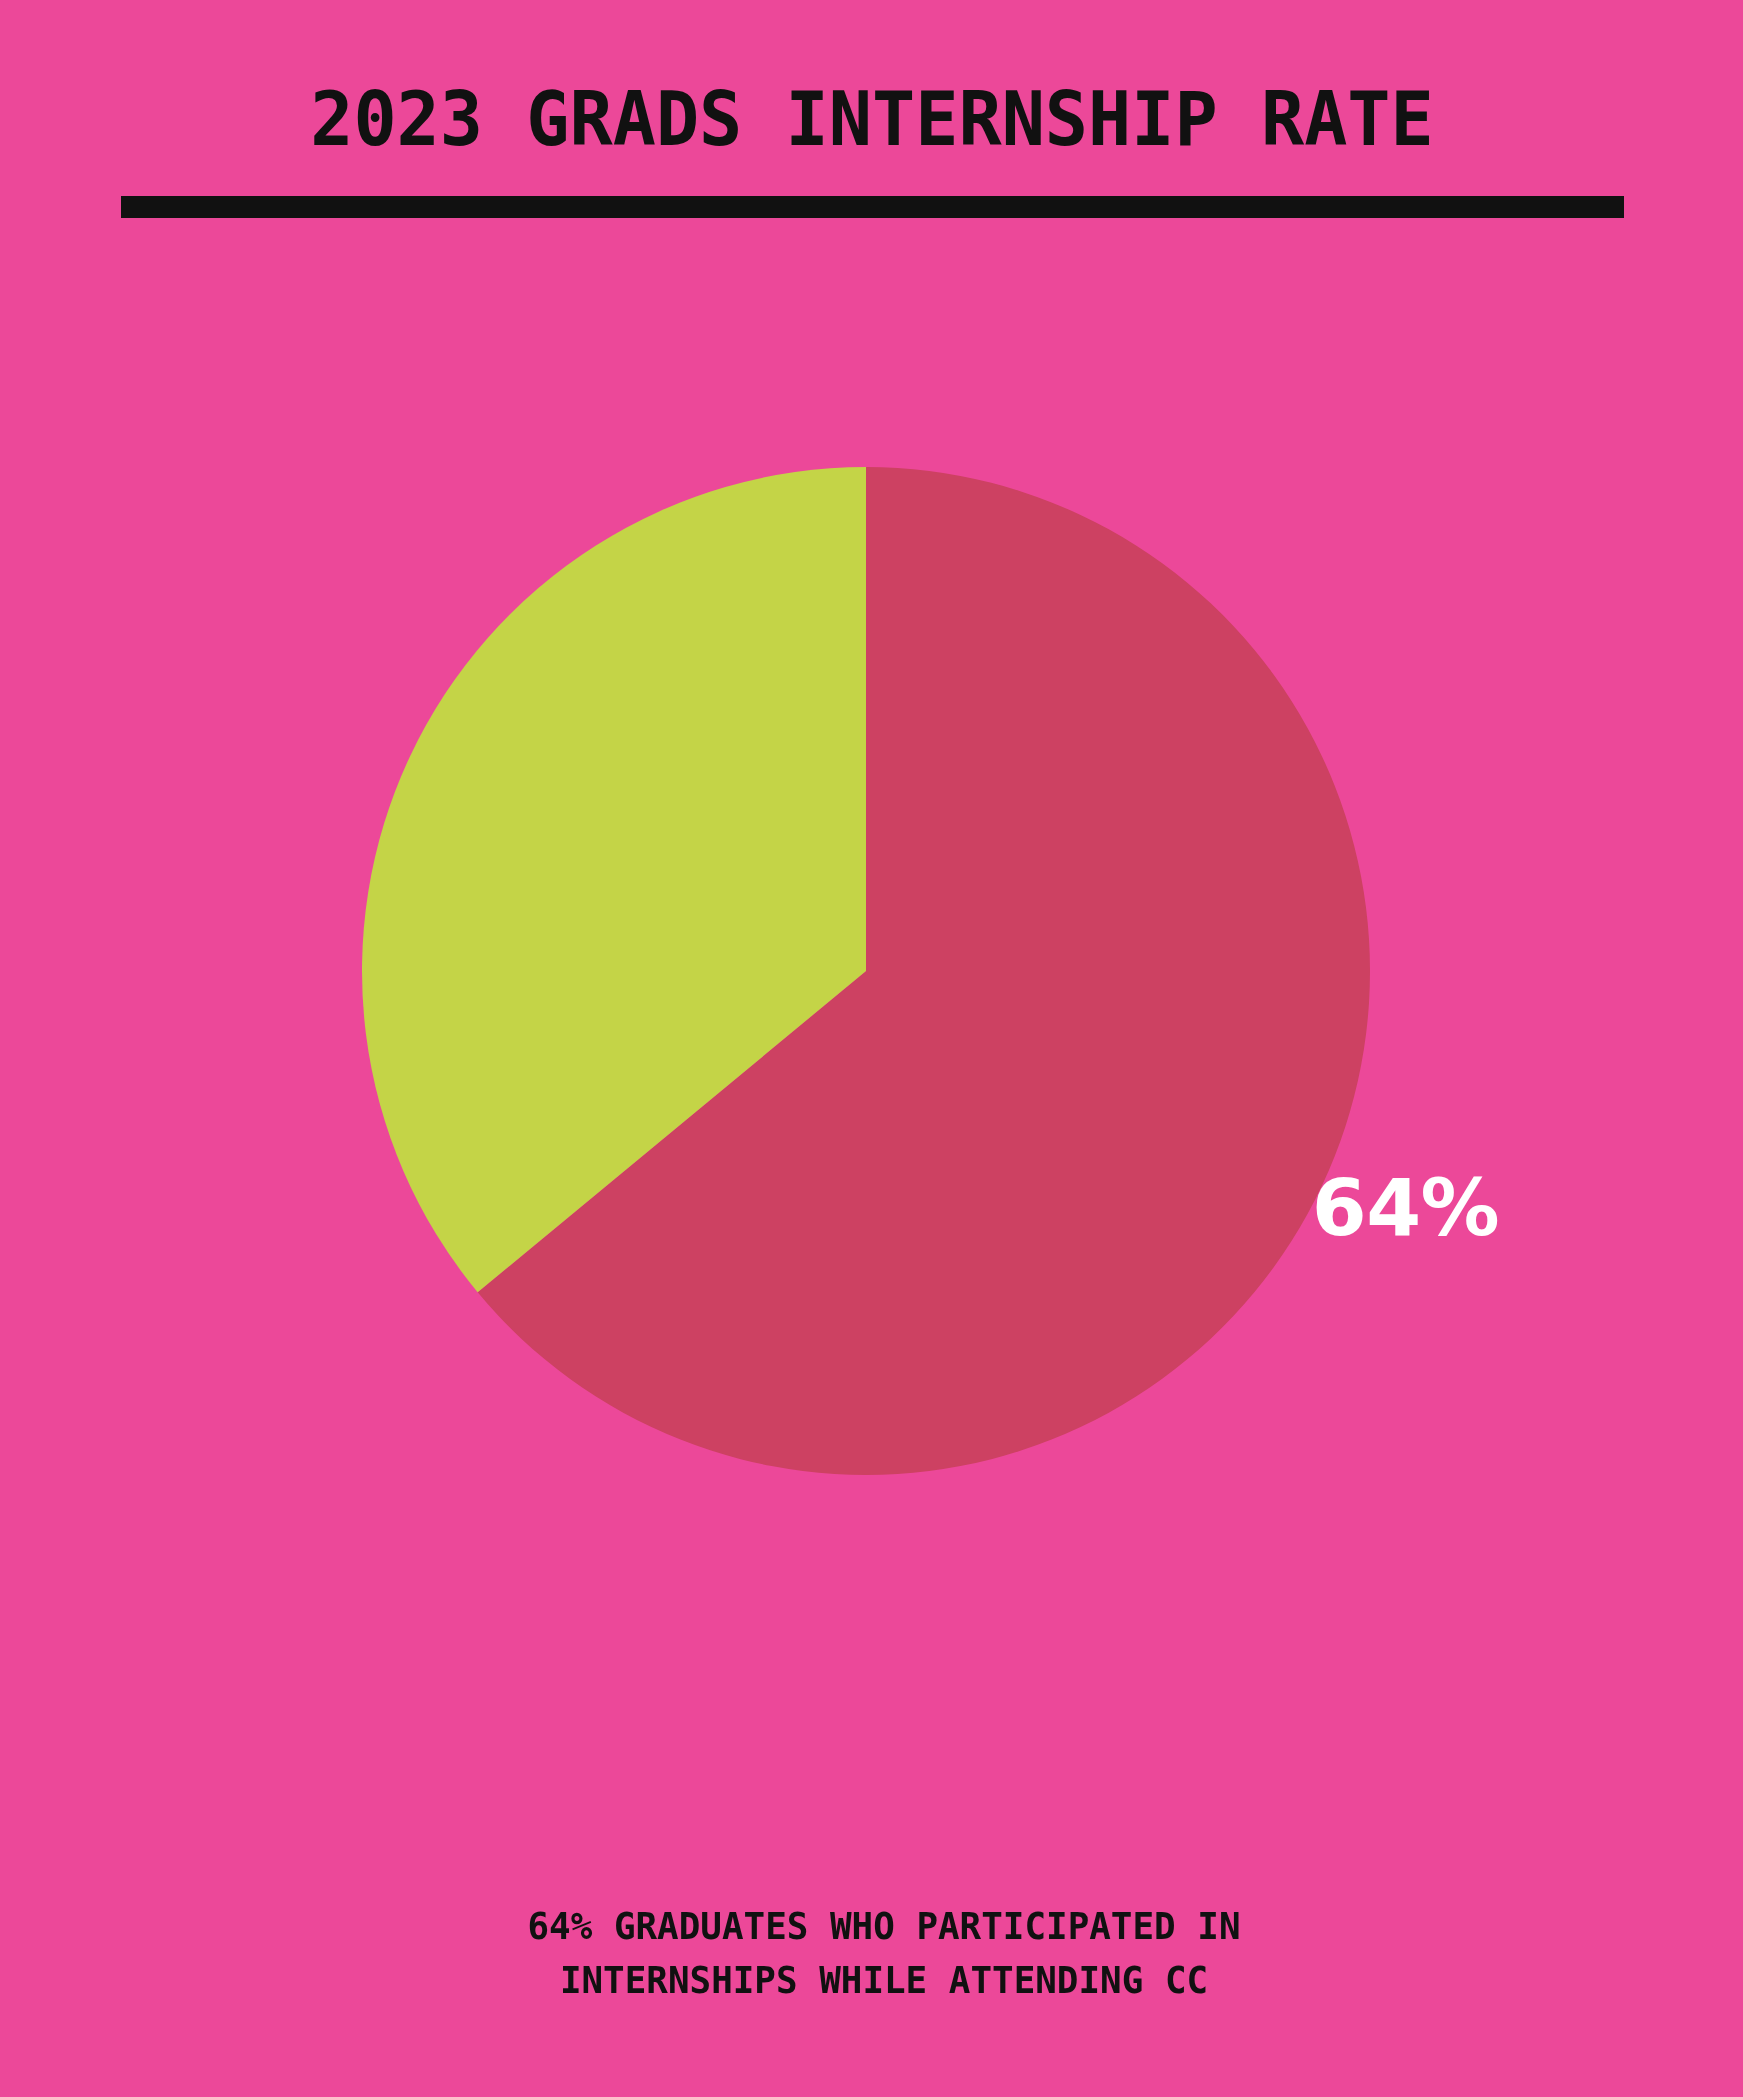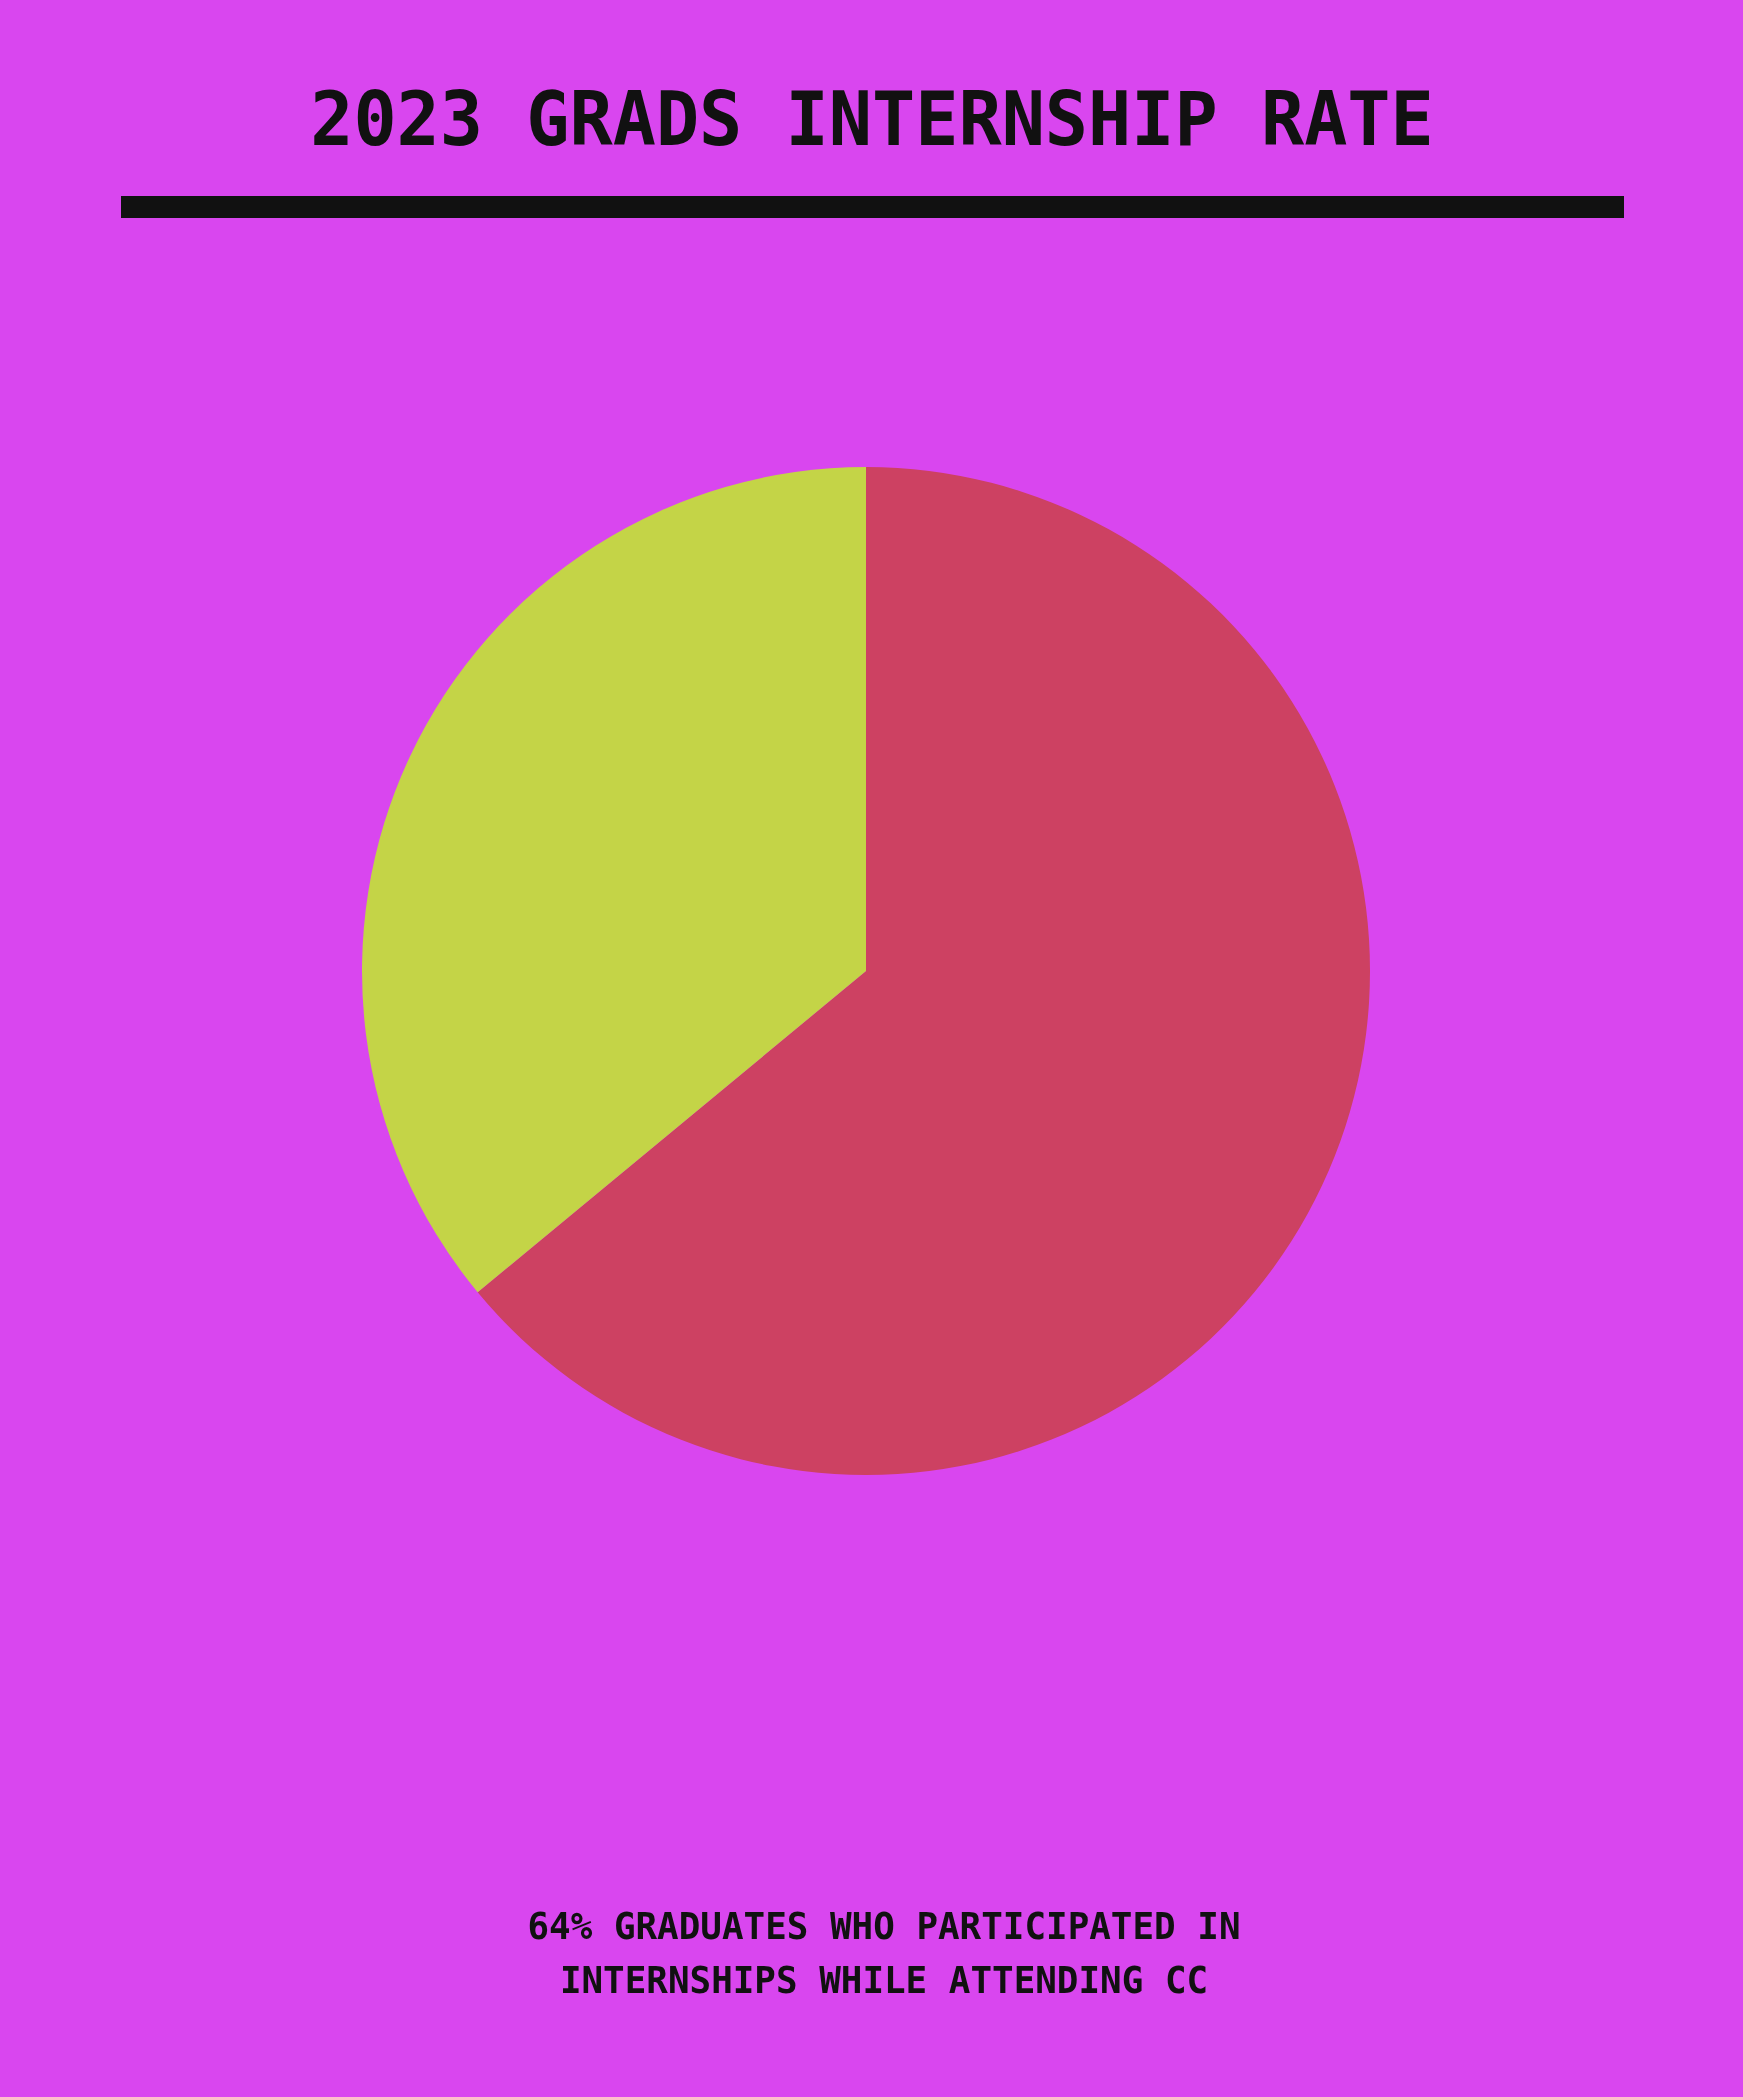--- a/index.html
+++ b/index.html
@@ -10,21 +10,21 @@
   }
 
   body {
     font-family: "DejaVu Sans", sans-serif;
   }
 
   #page {
     position: relative;
     width: 1744px;
     height: 2097px;
-    background: #d946ef;
+    background: #ec4899;
     overflow: hidden;
   }
 
   
   .chart-title {
     position: absolute;
     left: 0;
     top: 82px;
     width: 1744px;
     text-align: center;
@@ -121,20 +121,21 @@
   <div class="chart-area">
 
     <div class="pie-wrap">
       <svg class="pie-svg" viewBox="0 0 1686 1686" xmlns="http://www.w3.org/2000/svg">
 
         <path id="slice-0" fill="#cd4162" d="M 843 843 L 843.00 0.00 A 843 843 0 1 1 193.46 1380.35 Z"></path>
 
         <path id="slice-1" fill="#c4d447" d="M 843 843 L 193.46 1380.35 A 843 843 0 0 1 843.00 0.00 Z"></path>
       </svg>
 
+      <div class="pie-label">64%</div>
     </div>
 
   </div>
 
   <div class="caption">
     <span class="caption-line">64% GRADUATES WHO PARTICIPATED IN</span>
     <span class="caption-line">INTERNSHIPS WHILE ATTENDING CC</span>
   </div>
 
 </div>

